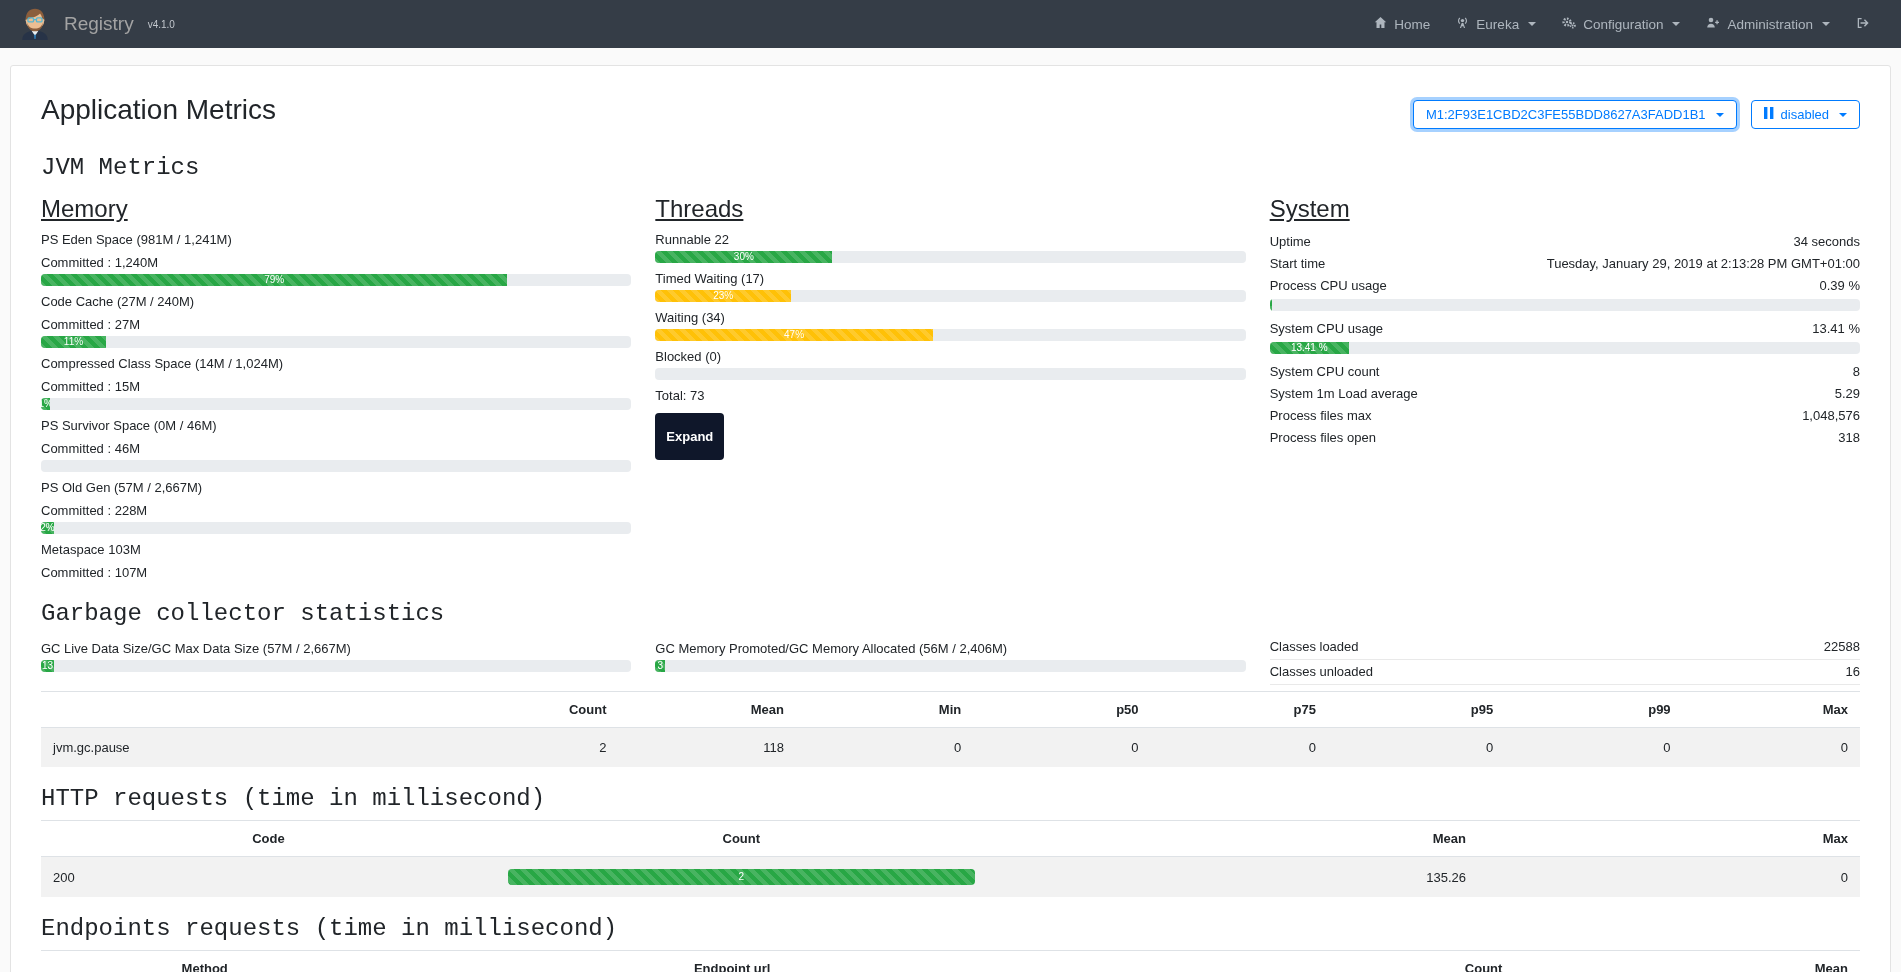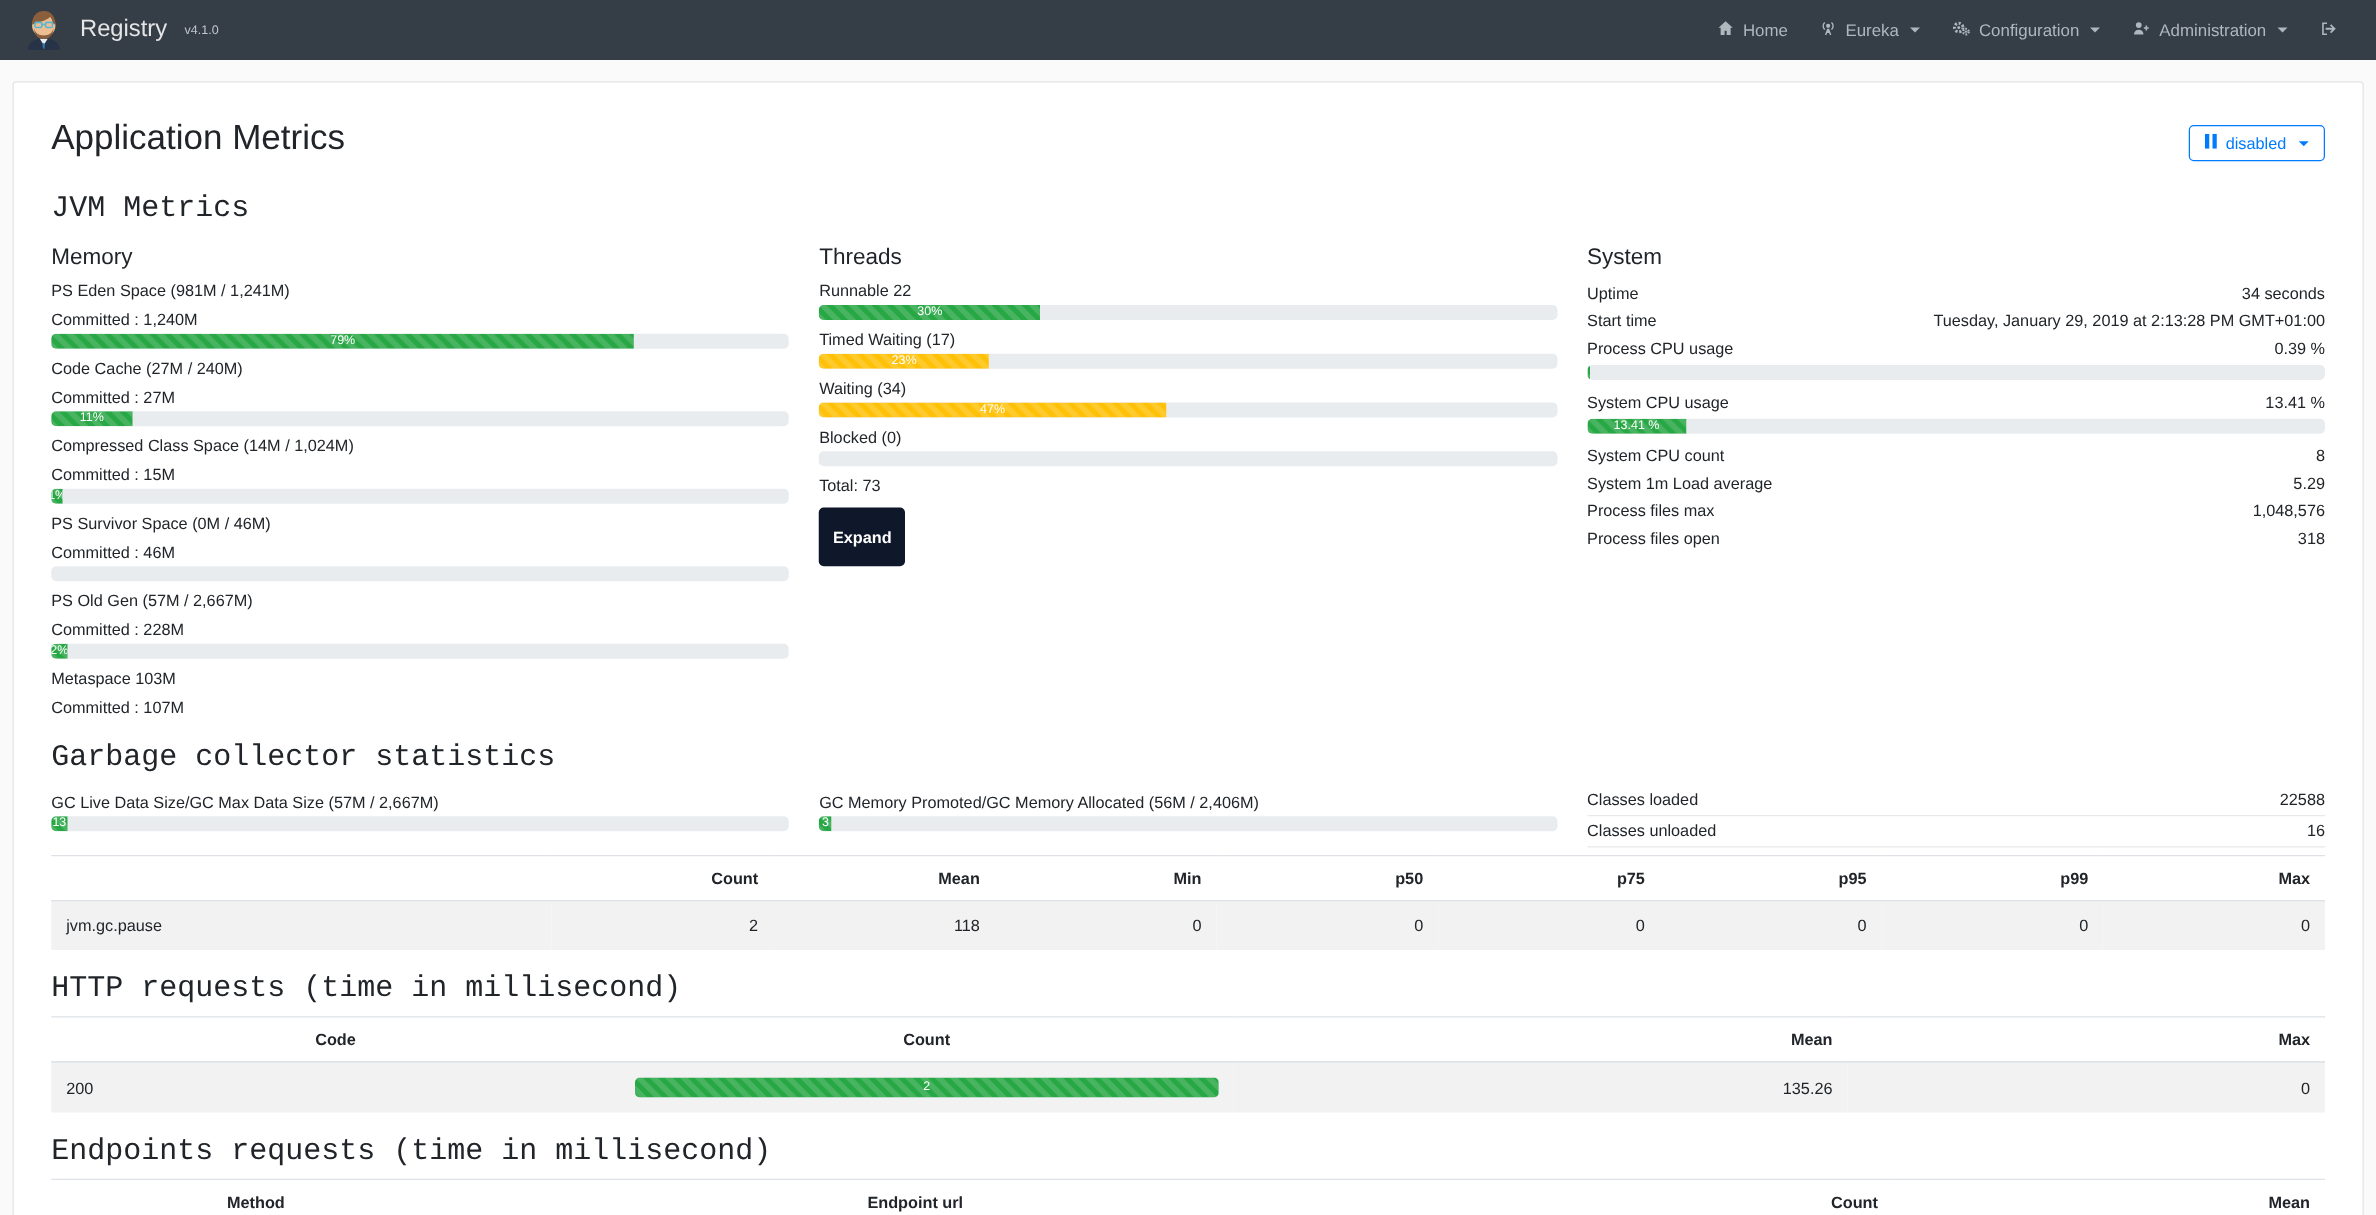--- a/index.html
+++ b/index.html
@@ -8,42 +8,42 @@
     margin:0; background:#fafafa; color:#212529;
     font-family:"Liberation Sans","DejaVu Sans",sans-serif;
     font-size:13px; overflow:hidden;
   }
   
   .navbar {
     height:48px; background:#353d47; display:flex; align-items:center;
     justify-content:space-between; padding:0 18px; color:#fff;
   }
   .brand { display:flex; align-items:center; gap:12px; cursor:pointer; }
-  .brand-name { font-size:19px; color:#e5e5e5; }
+  .brand-name { font-size:19px; color:#a3a3a3; }
   .brand-version { font-size:10px; color:#c2c7cd; margin-left:2px; }
   .nav-links { display:flex; align-items:center; list-style:none; margin:0; padding:0; }
   .nav-link {
     display:flex; align-items:center; gap:7px; padding:8px 13px;
     color:#aeb6be; font-size:13.5px; cursor:pointer; white-space:nowrap;
   }
   .nav-link svg { flex:0 0 auto; }
   .caret {
     width:0; height:0; border-left:4px solid transparent; border-right:4px solid transparent;
     border-top:4px solid currentColor; margin-left:2px;
   }
   
   .page { padding:17px 10px 0; }
   .card {
     background:#fff; border:1px solid #e3e3e3; border-radius:3px;
     padding:28px 30px; min-height:1400px;
   }
   .title-row { display:flex; justify-content:space-between; align-items:flex-start; }
   h2.page-title { margin:0 0 10px; font-size:28px; font-weight:500; }
   h3.section { margin:18px 0 8px; font-size:24px; font-weight:500;font-family:Liberation Mono, monospace; }
-  h4.subsection { margin:6px 0 8px; font-size:18px; font-weight:500; }
+  h4.subsection { margin:6px 0 8px; font-size:24px; font-weight:500;text-decoration:underline; }
   .controls { display:flex; gap:14px; margin-top:6px; }
   .btn { border-radius:4px; font-size:13px; cursor:pointer; font-family:inherit; }
   .btn-outline {
     background:#fff; color:#007bff; border:1px solid #007bff;
     padding:6px 12px; display:flex; align-items:center; gap:7px;
   }
   .btn-focus { box-shadow:0 0 0 3px rgba(0,123,255,.35); }
   .caret-blue {
     width:0; height:0; border-left:4px solid transparent; border-right:4px solid transparent;
     border-top:4px solid #007bff; margin-left:3px;
@@ -169,20 +169,24 @@
     </li>
   </ul>
 </nav>
 
 <div class="page">
 <div class="card">
 
   <div class="title-row">
     <h2 class="page-title">Application Metrics</h2>
     <div class="controls">
+      <button class="btn btn-outline btn-focus">
+        <span>M1:2F93E1CBD2C3FE55BDD8627A3FADD1B1</span>
+        <span class="caret-blue"></span>
+      </button>
       <button class="btn btn-outline">
         <span>
           <svg width="10" height="12" viewBox="0 0 10 12">
                 <rect x="0" y="0" width="3.4" height="12" fill="#007bff"></rect>
                 <rect x="6" y="0" width="3.4" height="12" fill="#007bff"></rect>
               </svg>
         </span>
         <span>disabled</span>
         <span class="caret-blue"></span>
       </button>

